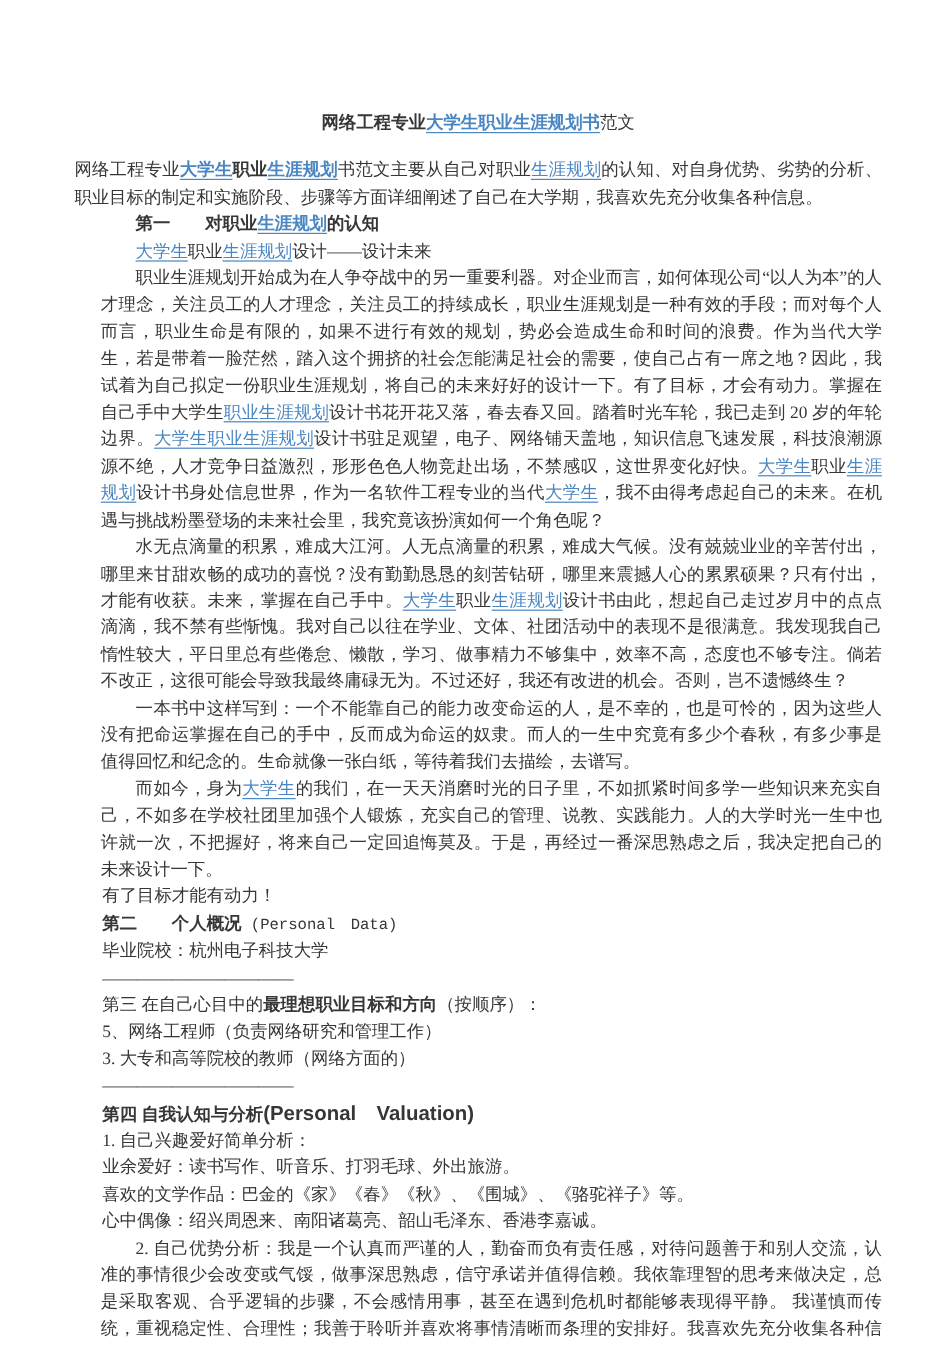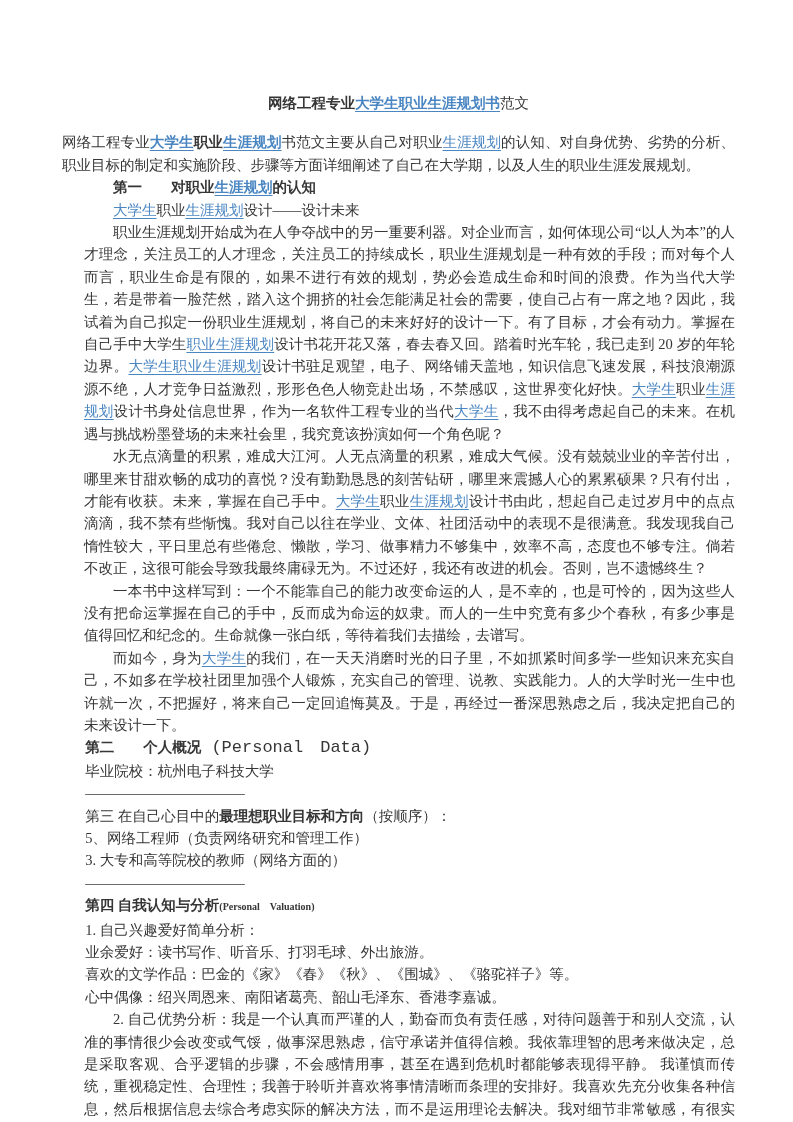--- a/index.html
+++ b/index.html
@@ -44,40 +44,41 @@
   }
   .s-lb {
     color: var(--link-color, #4a86c2);
     text-decoration: underline;
     text-underline-offset: 3px;
     font-weight: bold;
     cursor: pointer;
   }
   .s-m {
     font-family: "Liberation Mono", "DejaVu Sans Mono", monospace;
-    font-size: 17px;
+    font-size: 13px;
   }
   .s-mb {
-    font-family: Liberation Serif, serif;
-    font-size: 10px;
+    font-family: Liberation Sans, sans-serif;
+    font-size: 17px;
     font-weight: bold;
   }
 </style>
 </head>
 <body>
 
 <div class="page" style="--link-color: #4a86c2; color: rgb(54, 54, 54); background: rgb(255, 255, 255);">
     <p class="blk title"><span class="s-b">网络工程专业</span><span class="s-lb">大学生职业生涯规划书</span><span class="s-n">范文</span></p>
-    <p class="blk flush"><span class="s-n">网络工程专业</span><span class="s-lb">大学生</span><span class="s-b">职业</span><span class="s-lb">生涯规划</span><span class="s-n">书范文主要从自己对职业</span><span class="s-l">生涯规划</span><span class="s-n">的认知、对自身优势、劣势的分析、职业目标的制定和实施阶段、步骤等方面详细阐述了自己在大学期，以及人生的职业生涯发展规划。</span></p>
+    <p class="blk flush"><span class="s-n">网络工程专业</span><span class="s-lb">大学生</span><span class="s-b">职业</span><span class="s-lb">生涯规划</span><span class="s-n">书范文主要从自己对职业</span><span class="s-l">生涯规划</span><span class="s-n">的认知、对自身优势、劣势的分析、职业目标的制定和实施阶段、步骤等方面详细阐述了自己在大学期，我喜欢先充分收集各种信息。</span></p>
     <p class="blk para"><span class="s-b">第一　　对职业</span><span class="s-lb">生涯规划</span><span class="s-b">的认知</span></p>
     <p class="blk para"><span class="s-l">大学生</span><span class="s-n">职业</span><span class="s-l">生涯规划</span><span class="s-n">设计——设计未来</span></p>
     <p class="blk para"><span class="s-n">职业生涯规划开始成为在人争夺战中的另一重要利器。对企业而言，如何体现公司“以人为本”的人才理念，关注员工的人才理念，关注员工的持续成长，职业生涯规划是一种有效的手段；而对每个人而言，职业生命是有限的，如果不进行有效的规划，势必会造成生命和时间的浪费。作为当代大学生，若是带着一脸茫然，踏入这个拥挤的社会怎能满足社会的需要，使自己占有一席之地？因此，我试着为自己拟定一份职业生涯规划，将自己的未来好好的设计一下。有了目标，才会有动力。掌握在自己手中大学生</span><span class="s-l">职业生涯规划</span><span class="s-n">设计书花开花又落，春去春又回。踏着时光车轮，我已走到 20 岁的年轮边界。</span><span class="s-l">大学生职业生涯规划</span><span class="s-n">设计书驻足观望，电子、网络铺天盖地，知识信息飞速发展，科技浪潮源源不绝，人才竞争日益激烈，形形色色人物竞赴出场，不禁感叹，这世界变化好快。</span><span class="s-l">大学生</span><span class="s-n">职业</span><span class="s-l">生涯规划</span><span class="s-n">设计书身处信息世界，作为一名软件工程专业的当代</span><span class="s-l">大学生</span><span class="s-n">，我不由得考虑起自己的未来。在机遇与挑战粉墨登场的未来社会里，我究竟该扮演如何一个角色呢？</span></p>
     <p class="blk para"><span class="s-n">水无点滴量的积累，难成大江河。人无点滴量的积累，难成大气候。没有兢兢业业的辛苦付出，哪里来甘甜欢畅的成功的喜悦？没有勤勤恳恳的刻苦钻研，哪里来震撼人心的累累硕果？只有付出，才能有收获。未来，掌握在自己手中。</span><span class="s-l">大学生</span><span class="s-n">职业</span><span class="s-l">生涯规划</span><span class="s-n">设计书由此，想起自己走过岁月中的点点滴滴，我不禁有些惭愧。我对自己以往在学业、文体、社团活动中的表现不是很满意。我发现我自己惰性较大，平日里总有些倦怠、懒散，学习、做事精力不够集中，效率不高，态度也不够专注。倘若不改正，这很可能会导致我最终庸碌无为。不过还好，我还有改进的机会。否则，岂不遗憾终生？</span></p>
     <p class="blk para"><span class="s-n">一本书中这样写到：一个不能靠自己的能力改变命运的人，是不幸的，也是可怜的，因为这些人没有把命运掌握在自己的手中，反而成为命运的奴隶。而人的一生中究竟有多少个春秋，有多少事是值得回忆和纪念的。生命就像一张白纸，等待着我们去描绘，去谱写。</span></p>
     <p class="blk para"><span class="s-n">而如今，身为</span><span class="s-l">大学生</span><span class="s-n">的我们，在一天天消磨时光的日子里，不如抓紧时间多学一些知识来充实自己，不如多在学校社团里加强个人锻炼，充实自己的管理、说教、实践能力。人的大学时光一生中也许就一次，不把握好，将来自己一定回追悔莫及。于是，再经过一番深思熟虑之后，我决定把自己的未来设计一下。</span></p>
+    <p class="blk item"><span class="s-n">有了目标才能有动力！</span></p>
     <p class="blk item"><span class="s-b">第二　　个人概况</span><span class="s-m"> (Personal　Data)</span></p>
     <p class="blk item"><span class="s-n">毕业院校：杭州电子科技大学</span></p>
     <p class="blk item"><span class="s-n">———————————</span></p>
     <p class="blk item"><span class="s-n">第三 在自己心目中的</span><span class="s-b">最理想职业目标和方向</span><span class="s-n">（按顺序）：</span></p>
     <p class="blk item"><span class="s-n">5、网络工程师（负责网络研究和管理工作）</span></p>
     <p class="blk item"><span class="s-n">3. 大专和高等院校的教师（网络方面的）</span></p>
     <p class="blk item"><span class="s-n">———————————</span></p>
     <p class="blk item"><span class="s-b">第四 自我认知与分析</span><span class="s-mb">(Personal　Valuation)</span></p>
     <p class="blk item"><span class="s-n">1. 自己兴趣爱好简单分析：</span></p>
     <p class="blk item"><span class="s-n">业余爱好：读书写作、听音乐、打羽毛球、外出旅游。</span></p>

